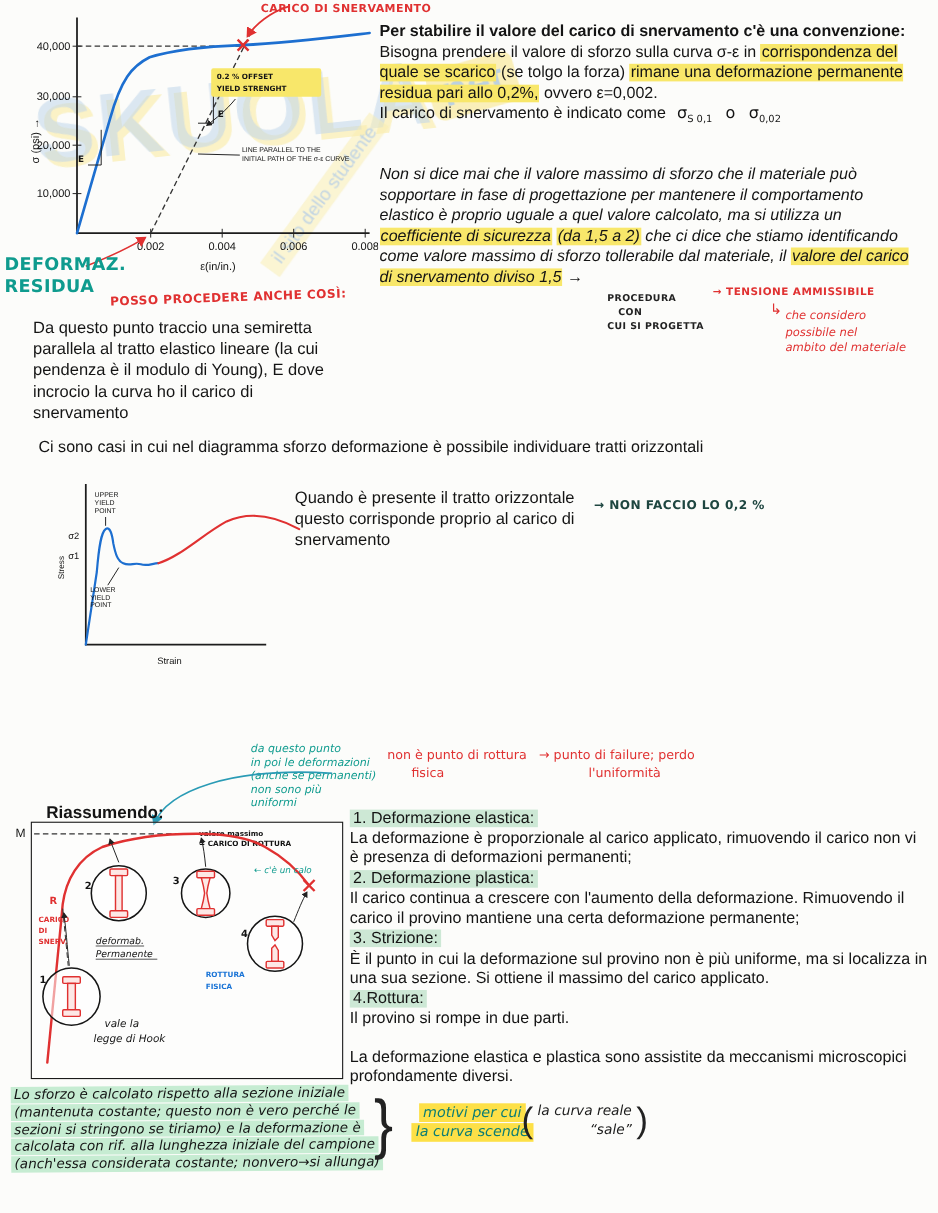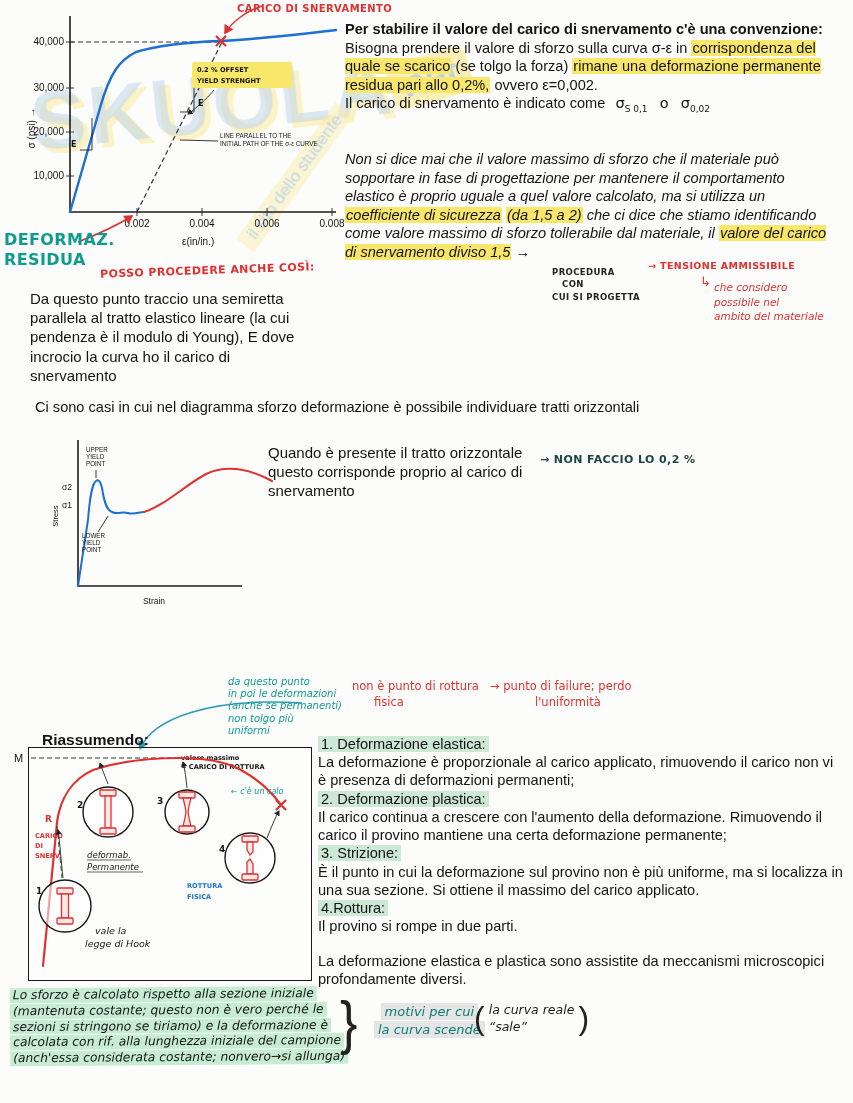--- a/index.html
+++ b/index.html
@@ -10,21 +10,21 @@
   .printed { font-family:"Liberation Sans",sans-serif; }
   .hand { font-family:"DejaVu Sans",sans-serif; }
   .handcaps { font-family:"DejaVu Sans",sans-serif; font-weight:bold; letter-spacing:.4px; }
   .it { font-style:italic; }
   .b { font-weight:bold; }
   .red { color:#e03131; }
   .teal { color:#0f9b8e; }
   .darkgreen { color:#1e4640; }
   .hl-y { background:#f8e76a; padding:0 1px; }
   .hl-g { background:#cde8d5; padding:0 3px; }
-  .hl-t { background:#e5e5e5; padding:1px 4px; }
+  .hl-t { background:#fde047; padding:1px 4px; }
   .hl-gr { background:#c6ecd2; padding:0 3px; display:inline-block; margin-bottom:1px; }
   sub { font-size:9px; }
   
   .wm { position:absolute; left:30px; top:52px; transform:rotate(-6deg); opacity:.5; z-index:0; }
   .wm-word { font-size:82px; font-weight:bold; letter-spacing:3px;
              color:rgba(130,175,218,.55); text-shadow:5px 5px 0 rgba(247,216,75,.6); }
   .wm-net { display:inline-block; background:rgba(247,216,75,.75); color:rgba(110,160,210,.9);
             font-size:38px; font-weight:bold; border-radius:10px; padding:2px 12px;
             transform:rotate(-10deg) translateY(-18px); }
   .wm-tag { position:absolute; left:172px; top:118px; transform:rotate(-48deg);
@@ -166,21 +166,21 @@
     <text class="svg-tick" x="108" y="180" text-anchor="middle" style="font-size:8.5px;">Strain</text>
   </svg>
 
   <div class="abs printed" style="left:268px;top:443px;width:274px;font-size:15px;line-height:1.28;z-index:1;">Quando è presente il tratto orizzontale questo corrisponde proprio al carico di snervamento</div>
   <div class="abs handcaps darkgreen" style="left:540px;top:453px;font-size:11px;z-index:1;">→ NON FACCIO LO 0,2 %</div>
 
   <div class="abs hand it teal" style="left:228px;top:676px;width:145px;font-size:10px;line-height:1.22;text-align:left;z-index:1;">
     <div>da questo punto</div>
     <div>in poi le deformazioni</div>
     <div>(anche se permanenti)</div>
-    <div>non tolgo più</div>
+    <div>non sono più</div>
     <div>uniformi</div>
   </div>
   <div class="abs hand red" style="left:490px;top:679px;font-size:11.5px;line-height:1.35;z-index:1;">
     <div>→ punto di failure; perdo</div>
     <div style="margin-left:45px;">l'uniformità</div>
   </div>
   <div class="abs hand red" style="left:352px;top:679px;font-size:11.5px;line-height:1.35;z-index:1;">
     <div>non è punto di rottura</div>
     <div style="margin-left:22px;">fisica</div>
   </div>
@@ -295,20 +295,20 @@
     <div><span class="hl-gr">calcolata con rif. alla lunghezza iniziale del campione</span></div>
     <div><span class="hl-gr">(anch'essa considerata costante; nonvero→si allunga)</span></div>
   </div>
   <div class="abs" style="left:340px;top:992px;font-size:52px;font-weight:300;color:#222;transform:scaleY(1.15);z-index:1;">}</div>
   <div class="abs hand it" style="left:374px;top:1003px;font-size:13px;line-height:1.35;color:#0d7d74;text-align:center;z-index:1;">
     <div><span class="hl-t">motivi per cui</span></div>
     <div><span class="hl-t">la curva scende</span></div>
   </div>
   <div class="abs" style="left:474px;top:1000px;display:flex;align-items:center;gap:4px;z-index:1;">
     <span style="font-size:32px;font-weight:300;color:#222;">(</span>
-    <span class="hand it" style="font-size:12.5px;line-height:1.3;text-align:left;color:#1b1b1b;">
+    <span class="hand it" style="font-size:12.5px;line-height:1.3;text-align:right;color:#1b1b1b;">
       <span style="display:block;">la curva reale</span>
       <span style="display:block;">“sale”</span>
     </span>
     <span style="font-size:32px;font-weight:300;color:#222;">)</span>
   </div>
 
 </div>
 
 </body></html>

